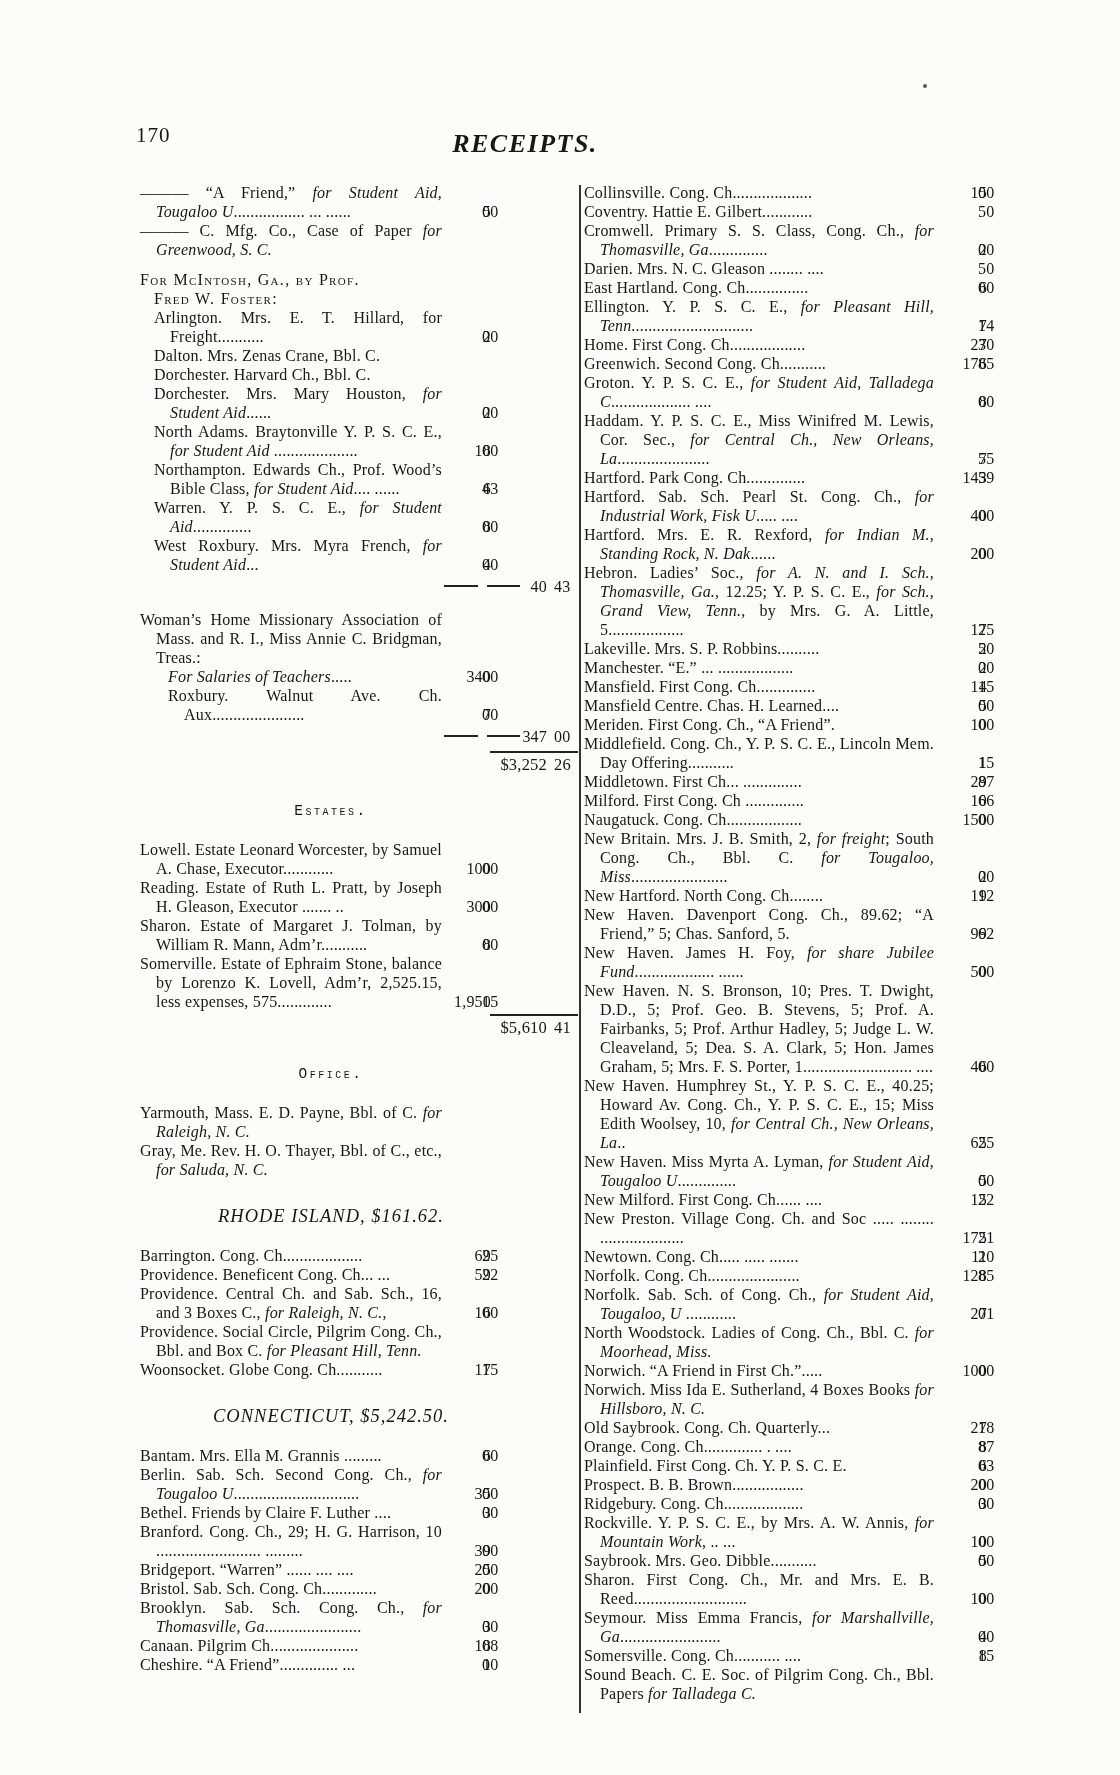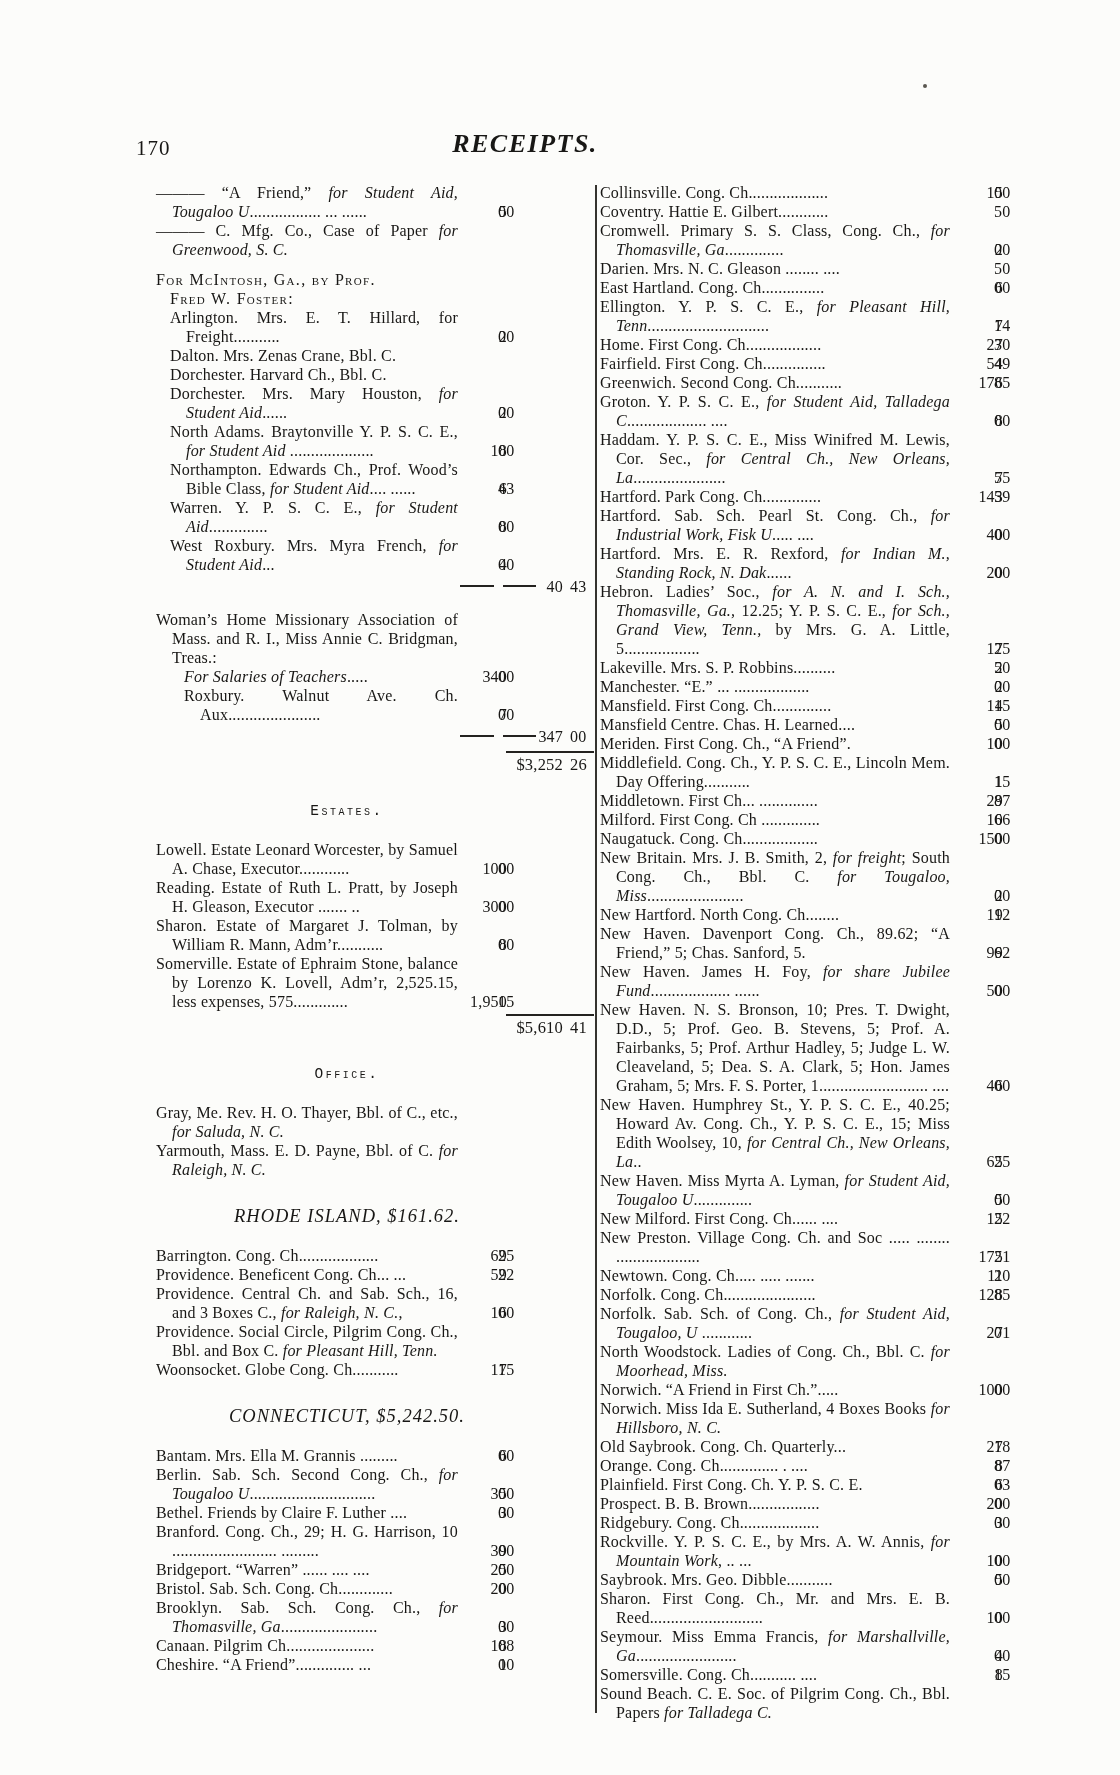--- a/index.html
+++ b/index.html
@@ -3,26 +3,26 @@
 <meta charset="utf-8">
 <style>
   html,body{margin:0;padding:0;}
   body{
     width:1120px;height:1775px;position:relative;overflow:hidden;
     background:#fcfcfa;color:#181715;
     font-family:"Liberation Serif","DejaVu Serif",serif;
     font-size:16px;line-height:19px;letter-spacing:.2px;
   }
   .pagehead{position:absolute;top:122px;left:0;width:1120px;height:40px;}
-  .pageno{position:absolute;left:136px;top:17px;font-size:21px;letter-spacing:1px;}
+  .pageno{position:absolute;left:136px;top:4px;font-size:21px;letter-spacing:1px;}
   .ptitle{position:absolute;left:380px;width:290px;text-align:center;top:12px;
     font-style:italic;font-weight:bold;font-size:26px;letter-spacing:1.5px;}
   .speck{position:absolute;left:923px;top:84px;width:4px;height:4px;border-radius:50%;background:#5a5750;}
 
-  .cols{position:absolute;top:183px;left:156px;display:flex;align-items:flex-start;}
+  .cols{position:absolute;top:183px;left:140px;display:flex;align-items:flex-start;}
   .col{}
   .colL{width:438px;}
   .colR{width:434px;margin-left:3px;}
   .divider{width:2px;background:#35332f;height:1528px;margin-left:1px;margin-top:2px;}
 
   .e{position:relative;text-align:justify;margin-right:0;}
   .colL .e{margin-right:56px;padding-right:80px;}
   .colR .e{padding-right:84px;}
   .i0{padding-left:16px;text-indent:-16px;}
   .i1{padding-left:30px;text-indent:-16px;}
@@ -155,22 +155,22 @@
       <div class="total">
         <span class="trule"></span>
         <span class="amount">
           <span class="d">$5,610</span>
           <span class="c">41</span>
         </span>
       </div>
       <div class="h h-sc">
         <div class="hl">Office.</div>
       </div>
+      <div class="e i0"><span class="txt"><span>Yarmouth, Mass. E. D. Payne, Bbl. of C. </span><i>for Raleigh, N. C.</i></span></div>
       <div class="e i0"><span class="txt"><span>Gray, Me. Rev. H. O. Thayer, Bbl. of C., etc., </span><i>for Saluda, N. C.</i></span></div>
-      <div class="e i0"><span class="txt"><span>Yarmouth, Mass. E. D. Payne, Bbl. of C. </span><i>for Raleigh, N. C.</i></span></div>
       <div class="h h-state">
         <div class="hl">RHODE ISLAND, $161.62.</div>
       </div>
       <div class="e i0"><span class="txt"><span>Barrington. Cong. Ch...................</span></span><span class="amount">
           <span class="d">69</span>
           <span class="c">25</span>
         </span></div>
       <div class="e i0"><span class="txt"><span>Providence. Beneficent Cong. Ch... ...</span></span><span class="amount">
           <span class="d">59</span>
           <span class="c">22</span>
@@ -247,24 +247,20 @@
           <span class="c">00</span>
         </span></div>
       <div class="e i0"><span class="txt"><span>Ellington. Y. P. S. C. E., </span><i>for Pleasant</i><span> </span><i>Hill, Tenn</i><span>.............................</span></span><span class="amount">
           <span class="d">7</span>
           <span class="c">14</span>
         </span></div>
       <div class="e i0"><span class="txt"><span>Home. First Cong. Ch..................</span></span><span class="amount">
           <span class="d">27</span>
           <span class="c">30</span>
         </span></div>
-      <div class="e i0"><span class="txt"><span>Fairfield. First Cong. Ch...............</span></span><span class="amount">
-          <span class="d">54</span>
-          <span class="c">49</span>
-        </span></div>
       <div class="e i0"><span class="txt"><span>Greenwich. Second Cong. Ch...........</span></span><span class="amount">
           <span class="d">176</span>
           <span class="c">85</span>
         </span></div>
       <div class="e i0"><span class="txt"><span>Groton. Y. P. S. C. E., </span><i>for Student</i><span> </span><i>Aid, Talladega C</i><span>................... ....</span></span><span class="amount">
           <span class="d">8</span>
           <span class="c">00</span>
         </span></div>
       <div class="e i0"><span class="txt"><span>Haddam. Y. P. S. C. E., Miss Winifred M. Lewis, Cor. Sec., </span><i>for Central Ch.,</i><span> </span><i>New Orleans, La</i><span>......................</span></span><span class="amount">
           <span class="d">7</span>

